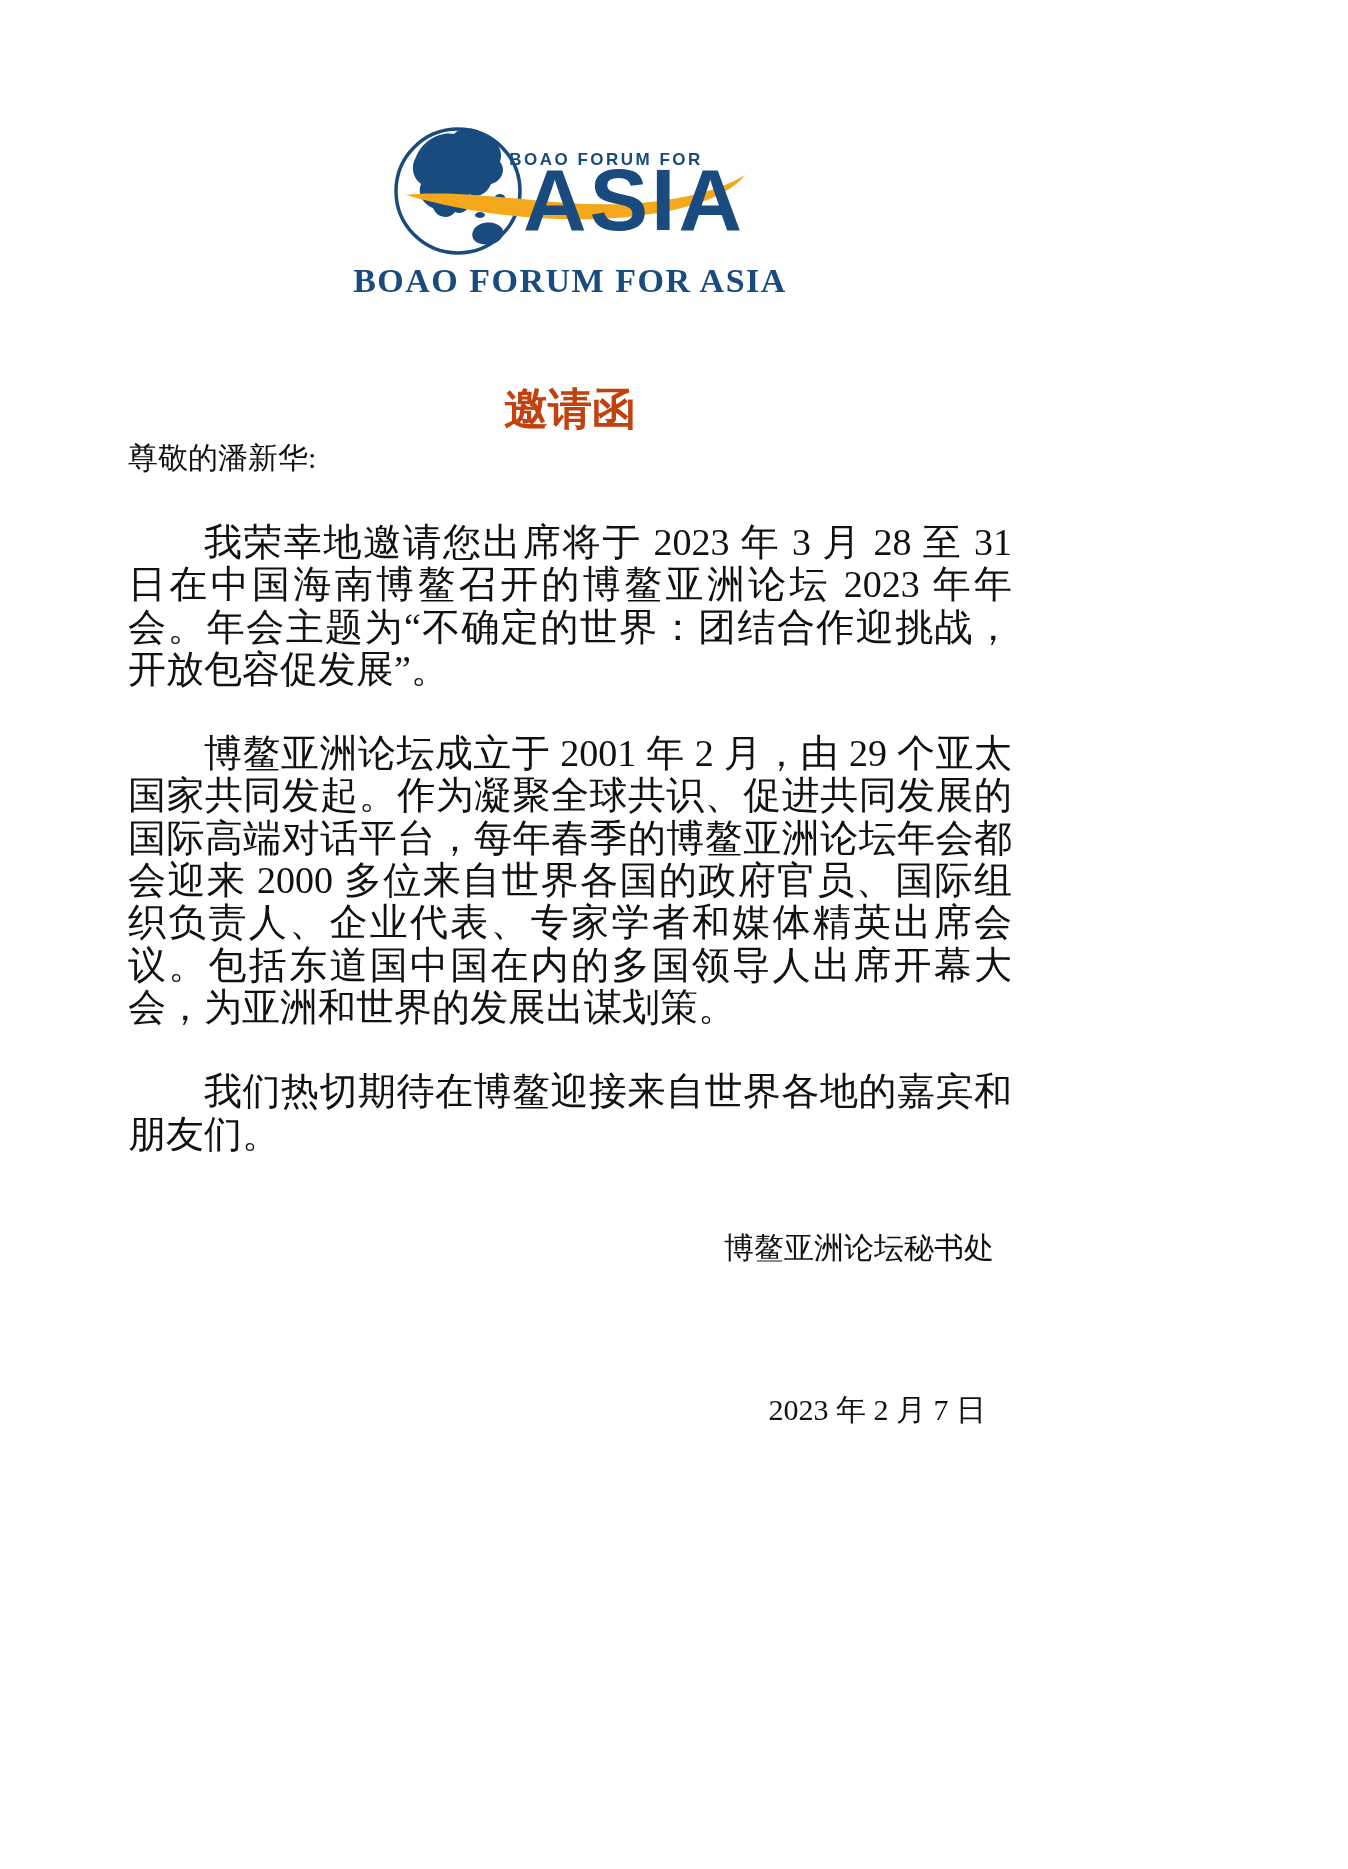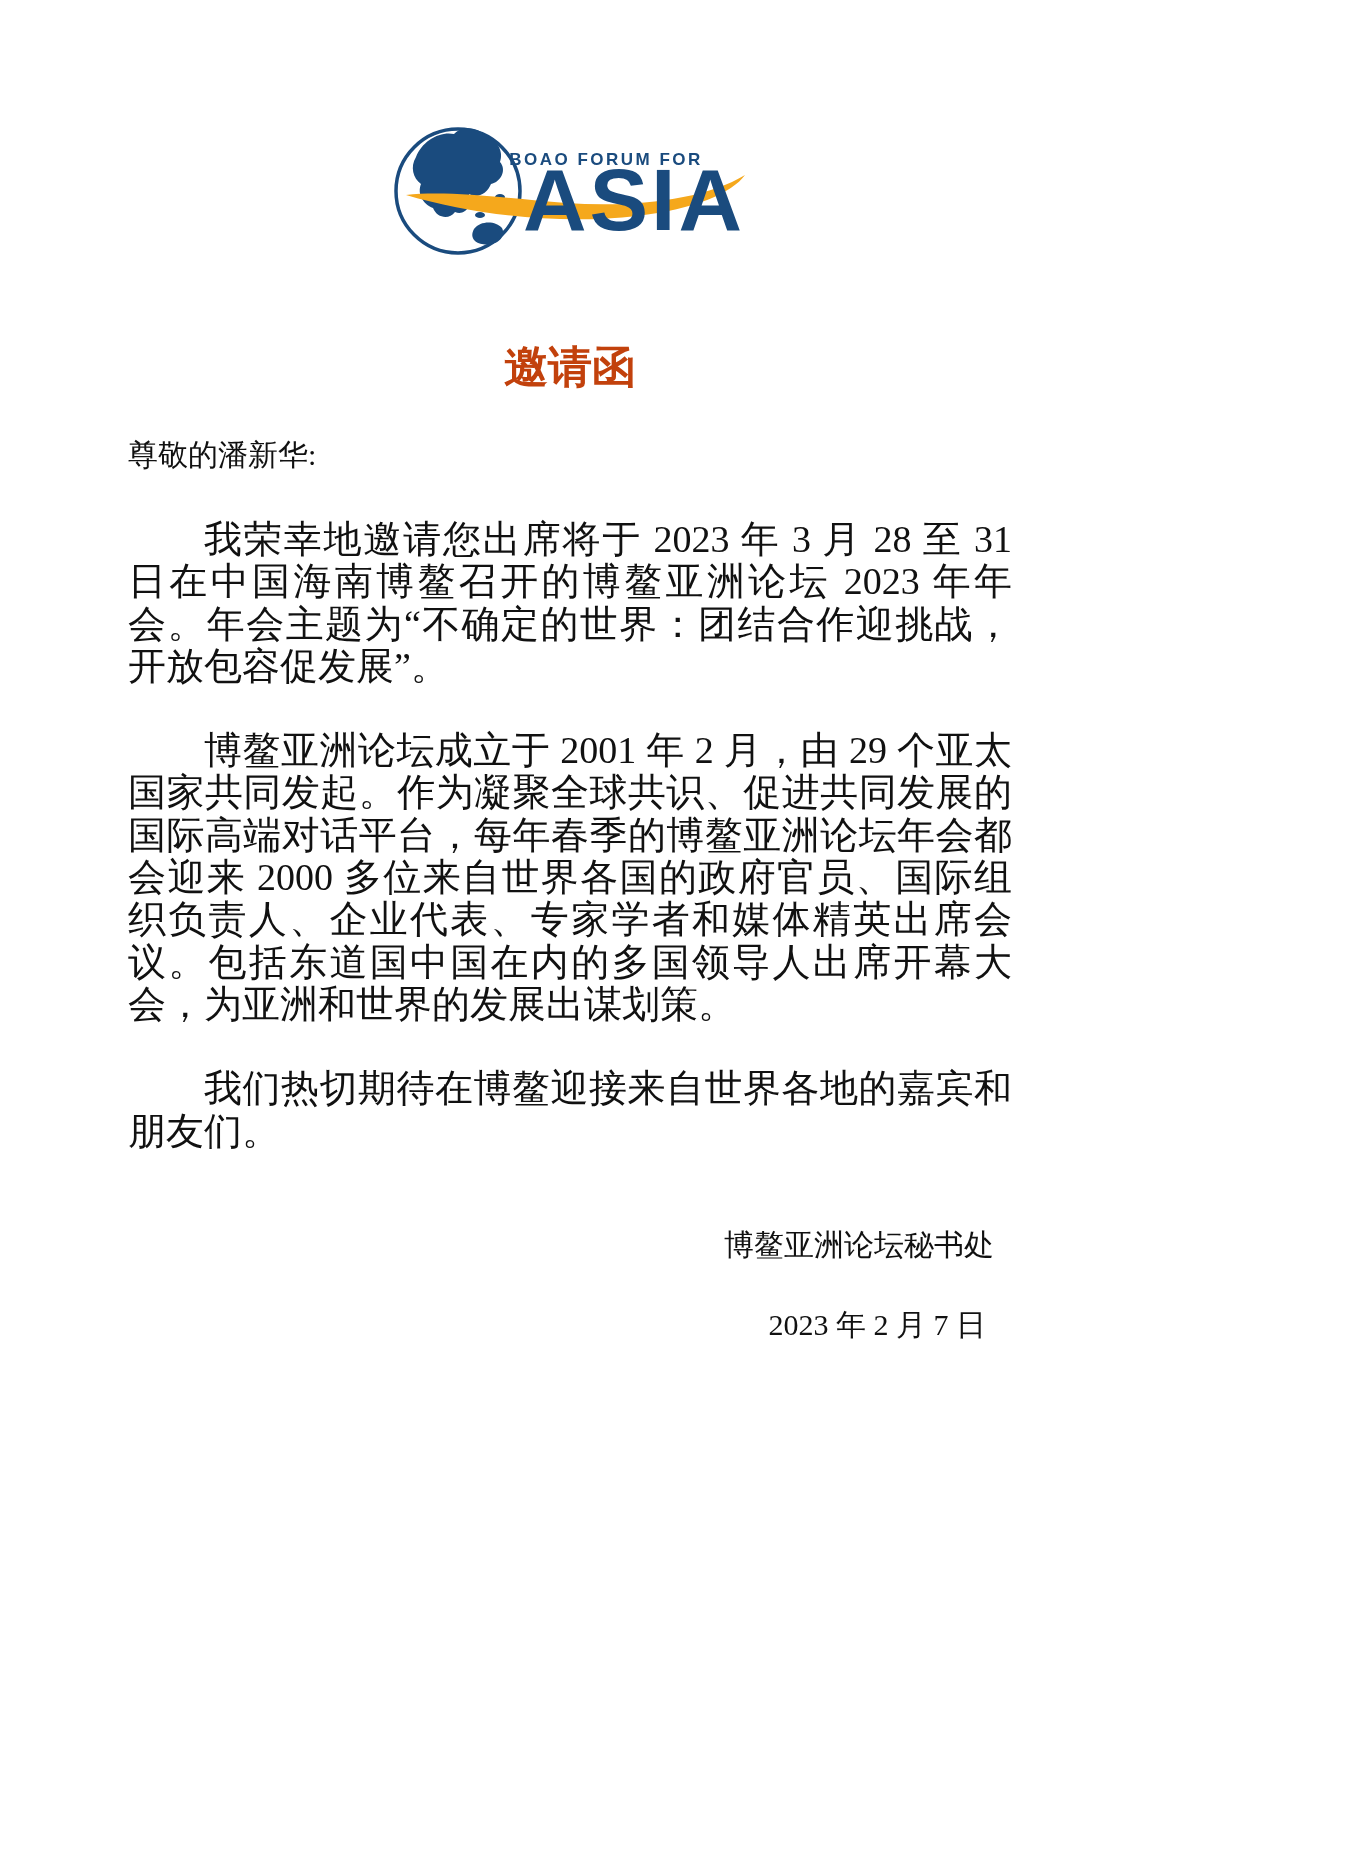--- a/index.html
+++ b/index.html
@@ -48,40 +48,39 @@
   .doc-title{
     margin:80px 0 0 0;
     text-align:center;
     font-family:"DejaVu Sans","Liberation Sans",sans-serif;
     font-weight:bold;
     font-size:44px;
     line-height:56px;
     color:#c2410c;
   }
   .salutation{
-    margin-top:39px;
     font-size:30px;
     line-height:42px;
   }
   .letter-body p.para{
     margin:42px 0 0 0;
     font-size:38px;
     line-height:42.3px;
     text-align:justify;
     text-indent:2em;
   }
   .signoff{
     margin-top:72px;
     font-size:30px;
     line-height:42px;
     text-align:right;
     padding-right:18px;
   }
   .date-line{
-    margin-top:38px;
+    margin-top:120px;
     font-size:30px;
     line-height:42px;
     text-align:right;
     padding-right:26px;
   }
 </style>
 </head>
 <body>
 
 <div class="page">
@@ -111,20 +110,21 @@
       <path class="logo-gold" d="M 12 102
                C 80 122 165 132 243 123
                C 301 116 338 100 351 82
                C 312 106 242 115 172 110
                C 112 105 52 97 12 102 Z"></path>
 
       <text class="logo-navy logo-caption-text" x="212" y="72" text-anchor="middle">BOAO FORUM FOR</text>
 
       <text class="logo-navy logo-asia-text" x="240" y="137" text-anchor="middle">ASIA</text>
     </svg>
+    <div class="wordmark">BOAO FORUM FOR ASIA</div>
   </div>
 
   <div class="doc-title">邀请函</div>
 
   <div class="salutation">尊敬的潘新华:</div>
 
   <div class="letter-body">
 
   <p class="para">我荣幸地邀请您出席将于 2023 年 3 月 28 至 31 日在中国海南博鳌召开的博鳌亚洲论坛 2023 年年会。年会主题为“不确定的世界：团结合作迎挑战，开放包容促发展”。</p>
       <p class="para">博鳌亚洲论坛成立于 2001 年 2 月，由 29 个亚太国家共同发起。作为凝聚全球共识、促进共同发展的国际高端对话平台，每年春季的博鳌亚洲论坛年会都会迎来 2000 多位来自世界各国的政府官员、国际组织负责人、企业代表、专家学者和媒体精英出席会议。包括东道国中国在内的多国领导人出席开幕大会，为亚洲和世界的发展出谋划策。</p>

